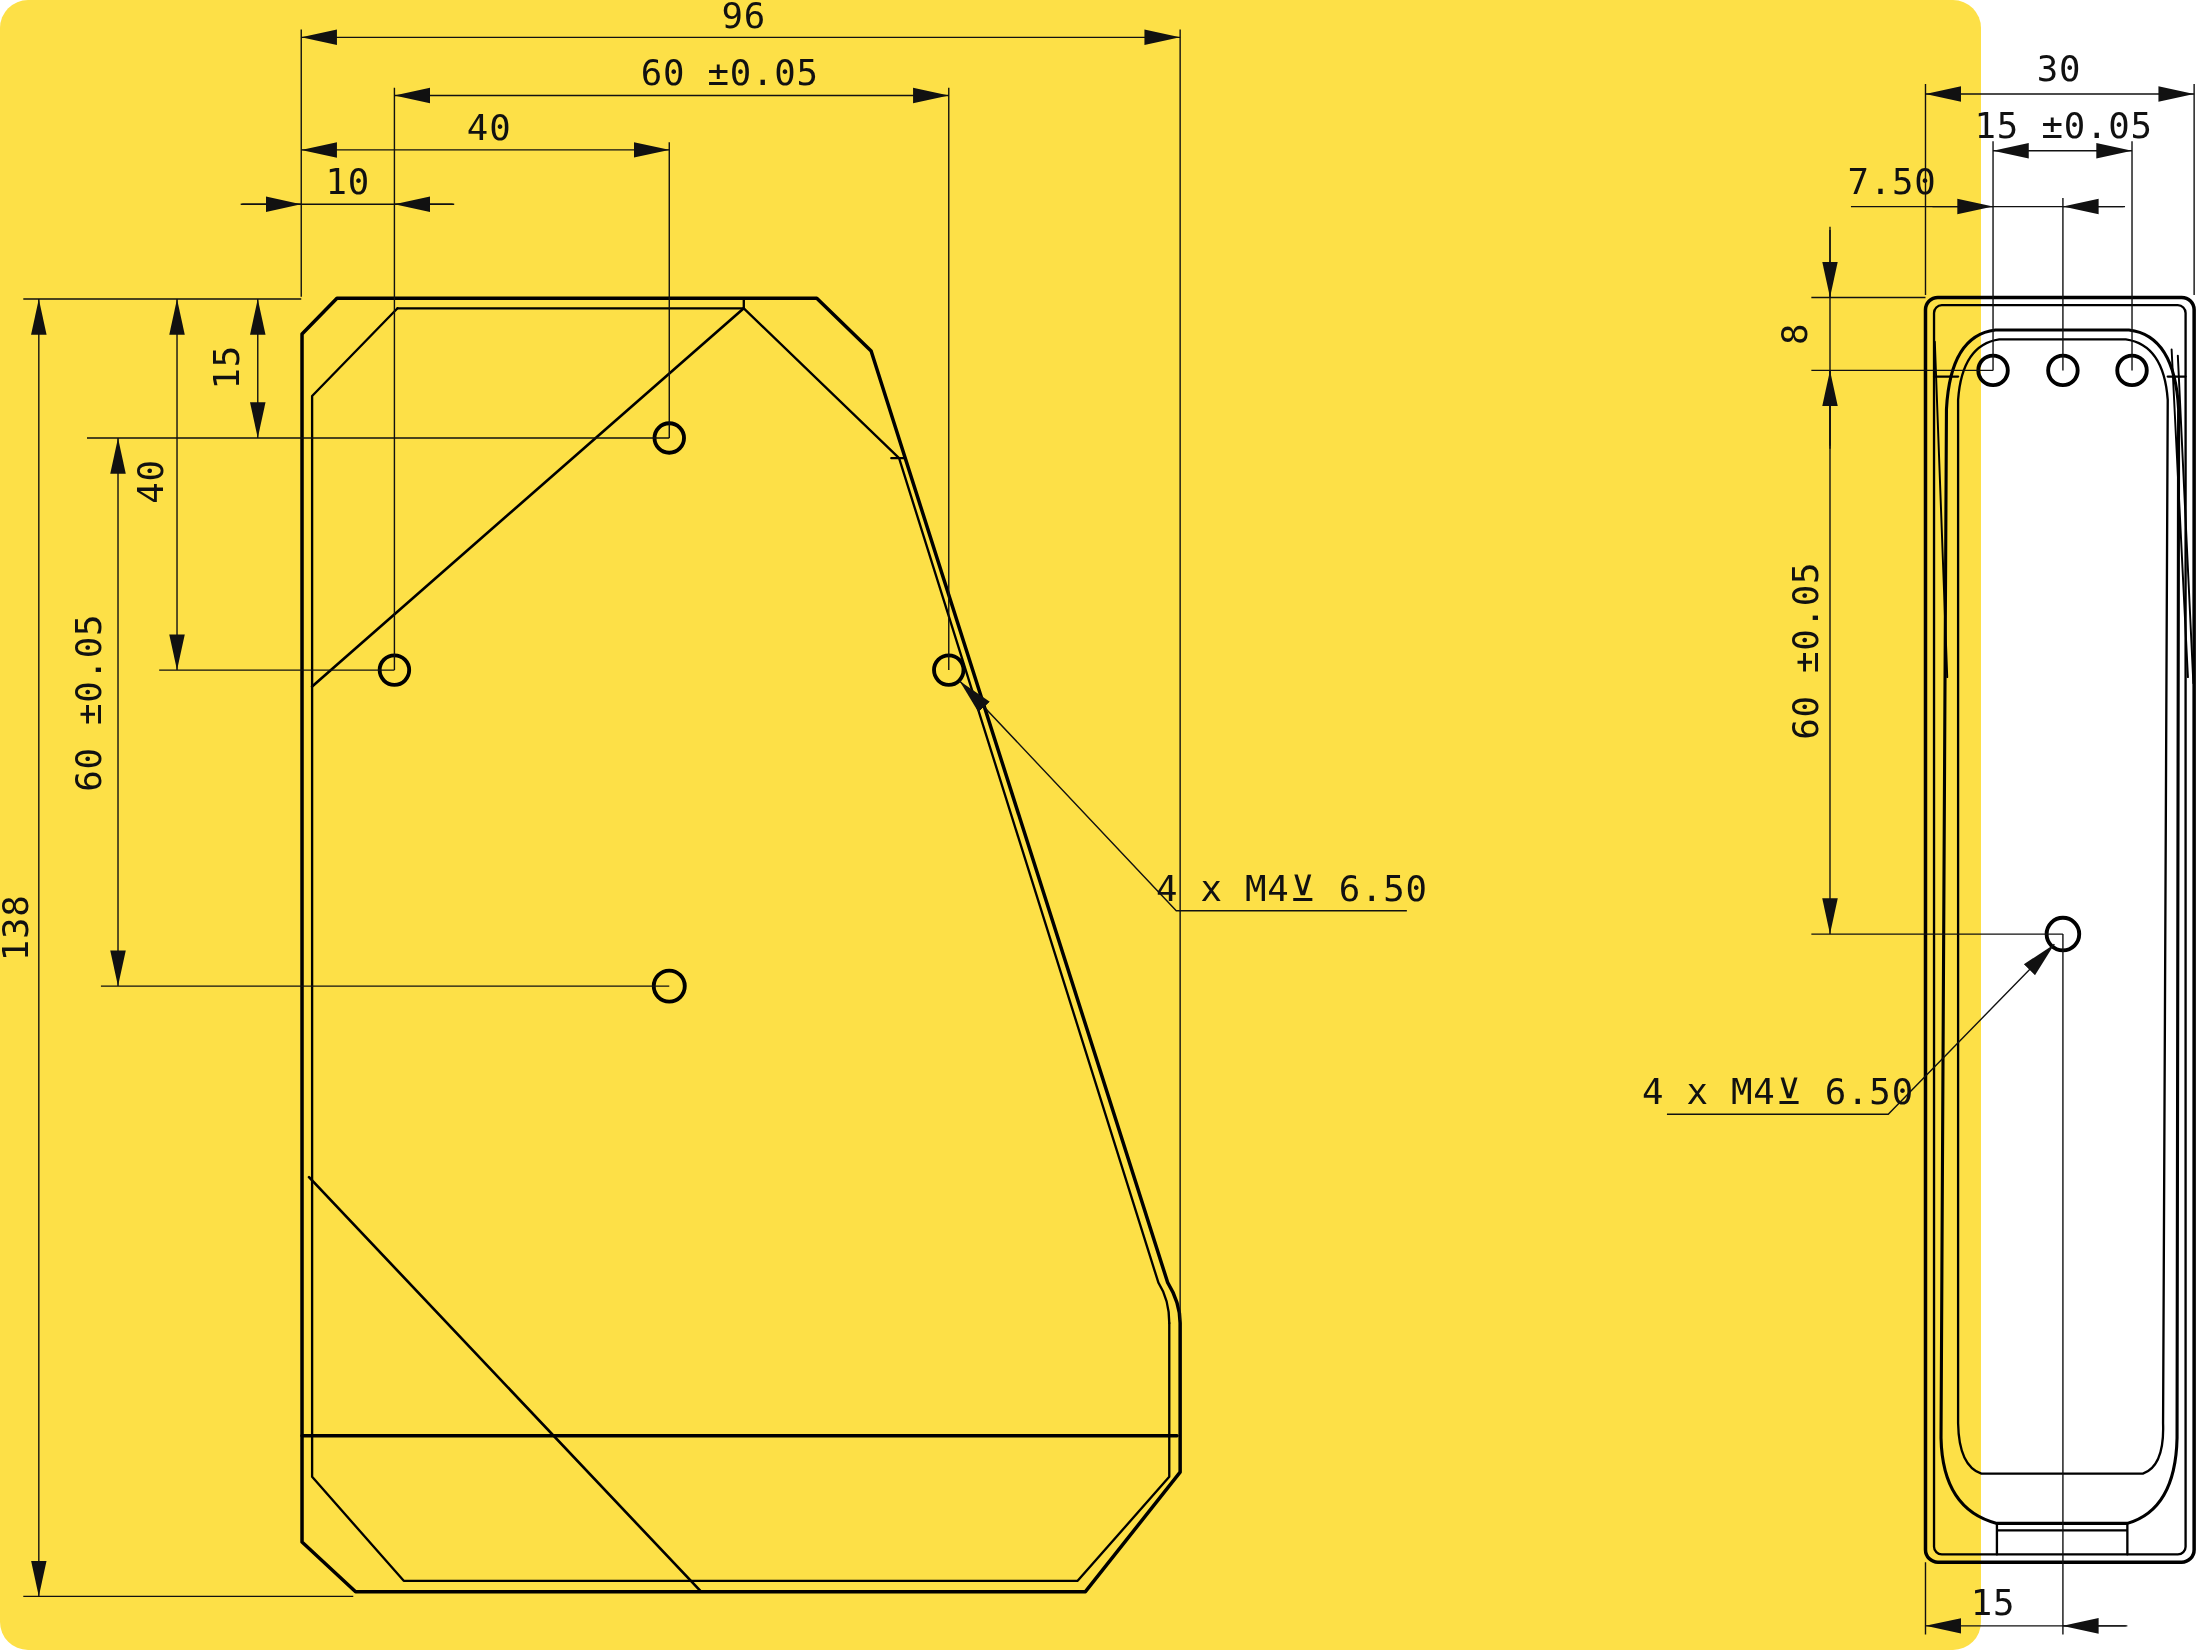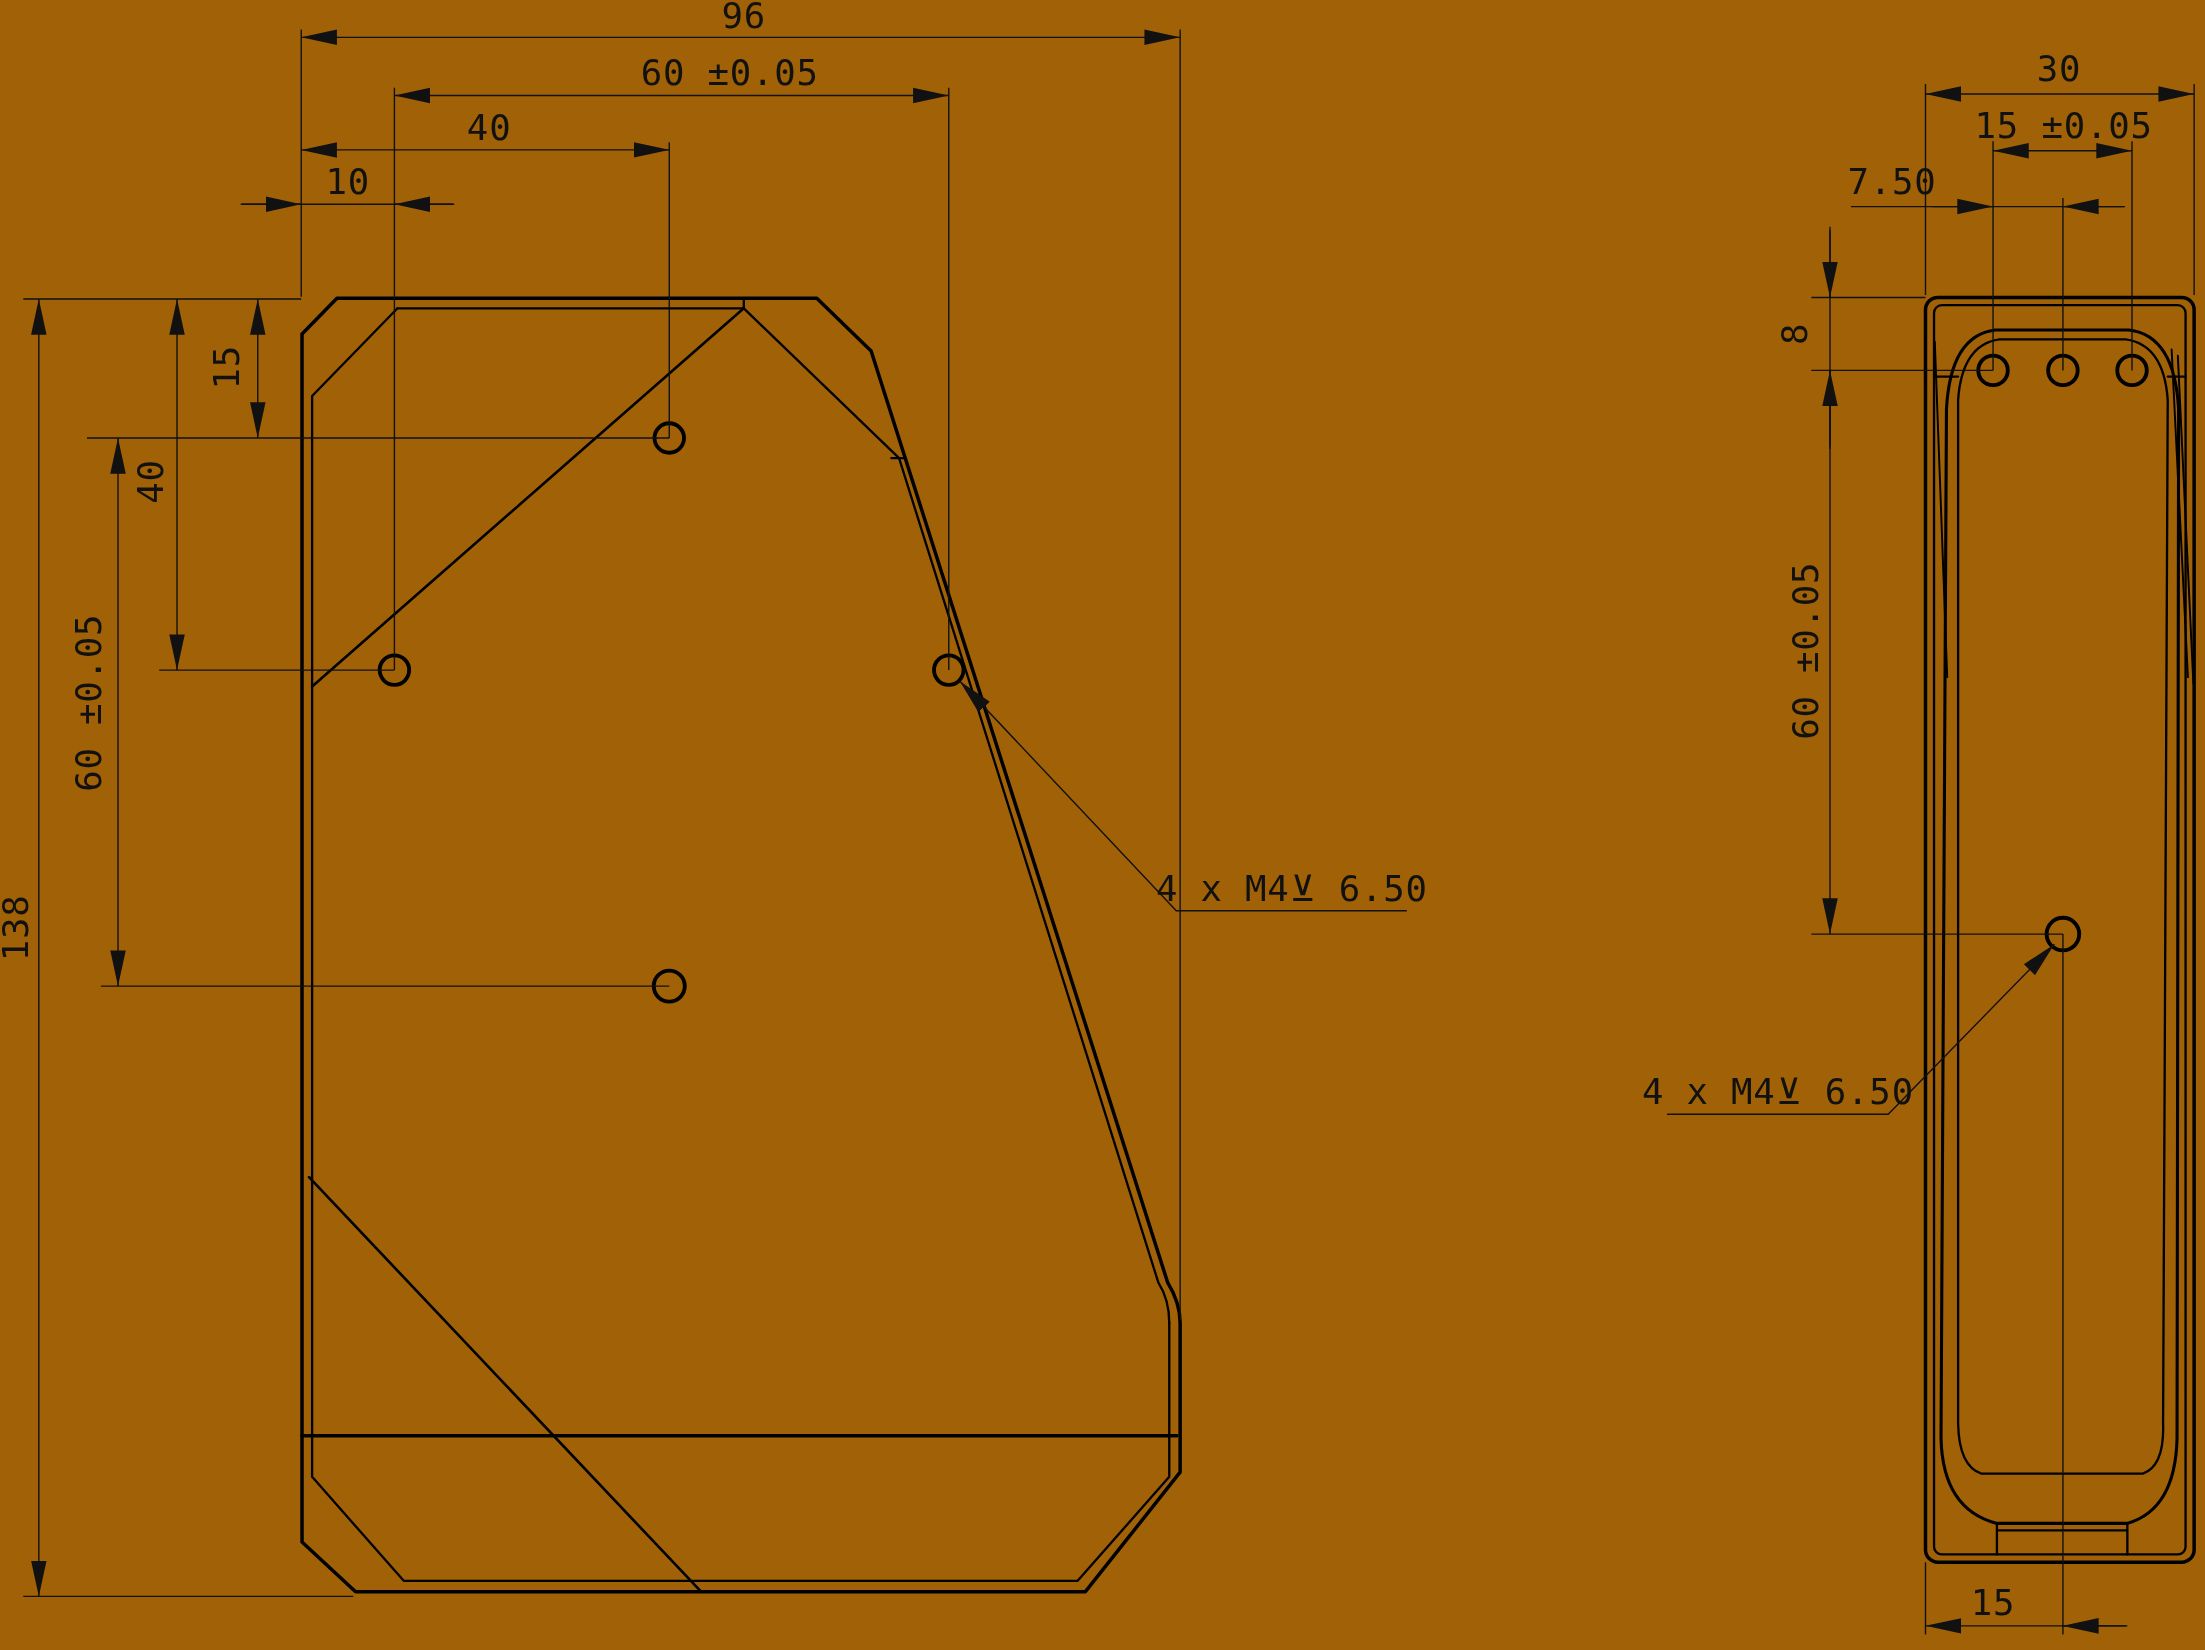--- a/index.html
+++ b/index.html
@@ -1,16 +1,16 @@
 <!DOCTYPE html>
 <html style="font-size:12.4px"><head>
 <meta charset="utf-8">
 <style>
   html,body{margin:0;padding:0;background:#ffffff;}
-  .stage{width:2205px;height:1650px;background:#a16207;position:relative;}
+  .stage{width:1981px;height:1650px;background:#fde047;position:relative;border-radius:28px;}
   svg{display:block;}
   .outline{fill:none;stroke:#000;stroke-width:4.5;stroke-linejoin:round;stroke-linecap:round;}
   .inner{fill:none;stroke:#000;stroke-width:3;stroke-linejoin:round;stroke-linecap:round;}
   .inner25{fill:none;stroke:#000;stroke-width:2.5;stroke-linecap:round;}
   .diag{fill:none;stroke:#000;stroke-width:3.4;stroke-linecap:round;}
   .hole{fill:none;stroke:#000;stroke-width:5;}
   .dim{fill:none;stroke:#111;stroke-width:1.8;}
   .dimtxt{fill:#111;font-family:"DejaVu Sans Mono","DejaVu Sans",monospace;font-size:46px;letter-spacing:1px;}
   .mid{text-anchor:middle;}
 </style>

